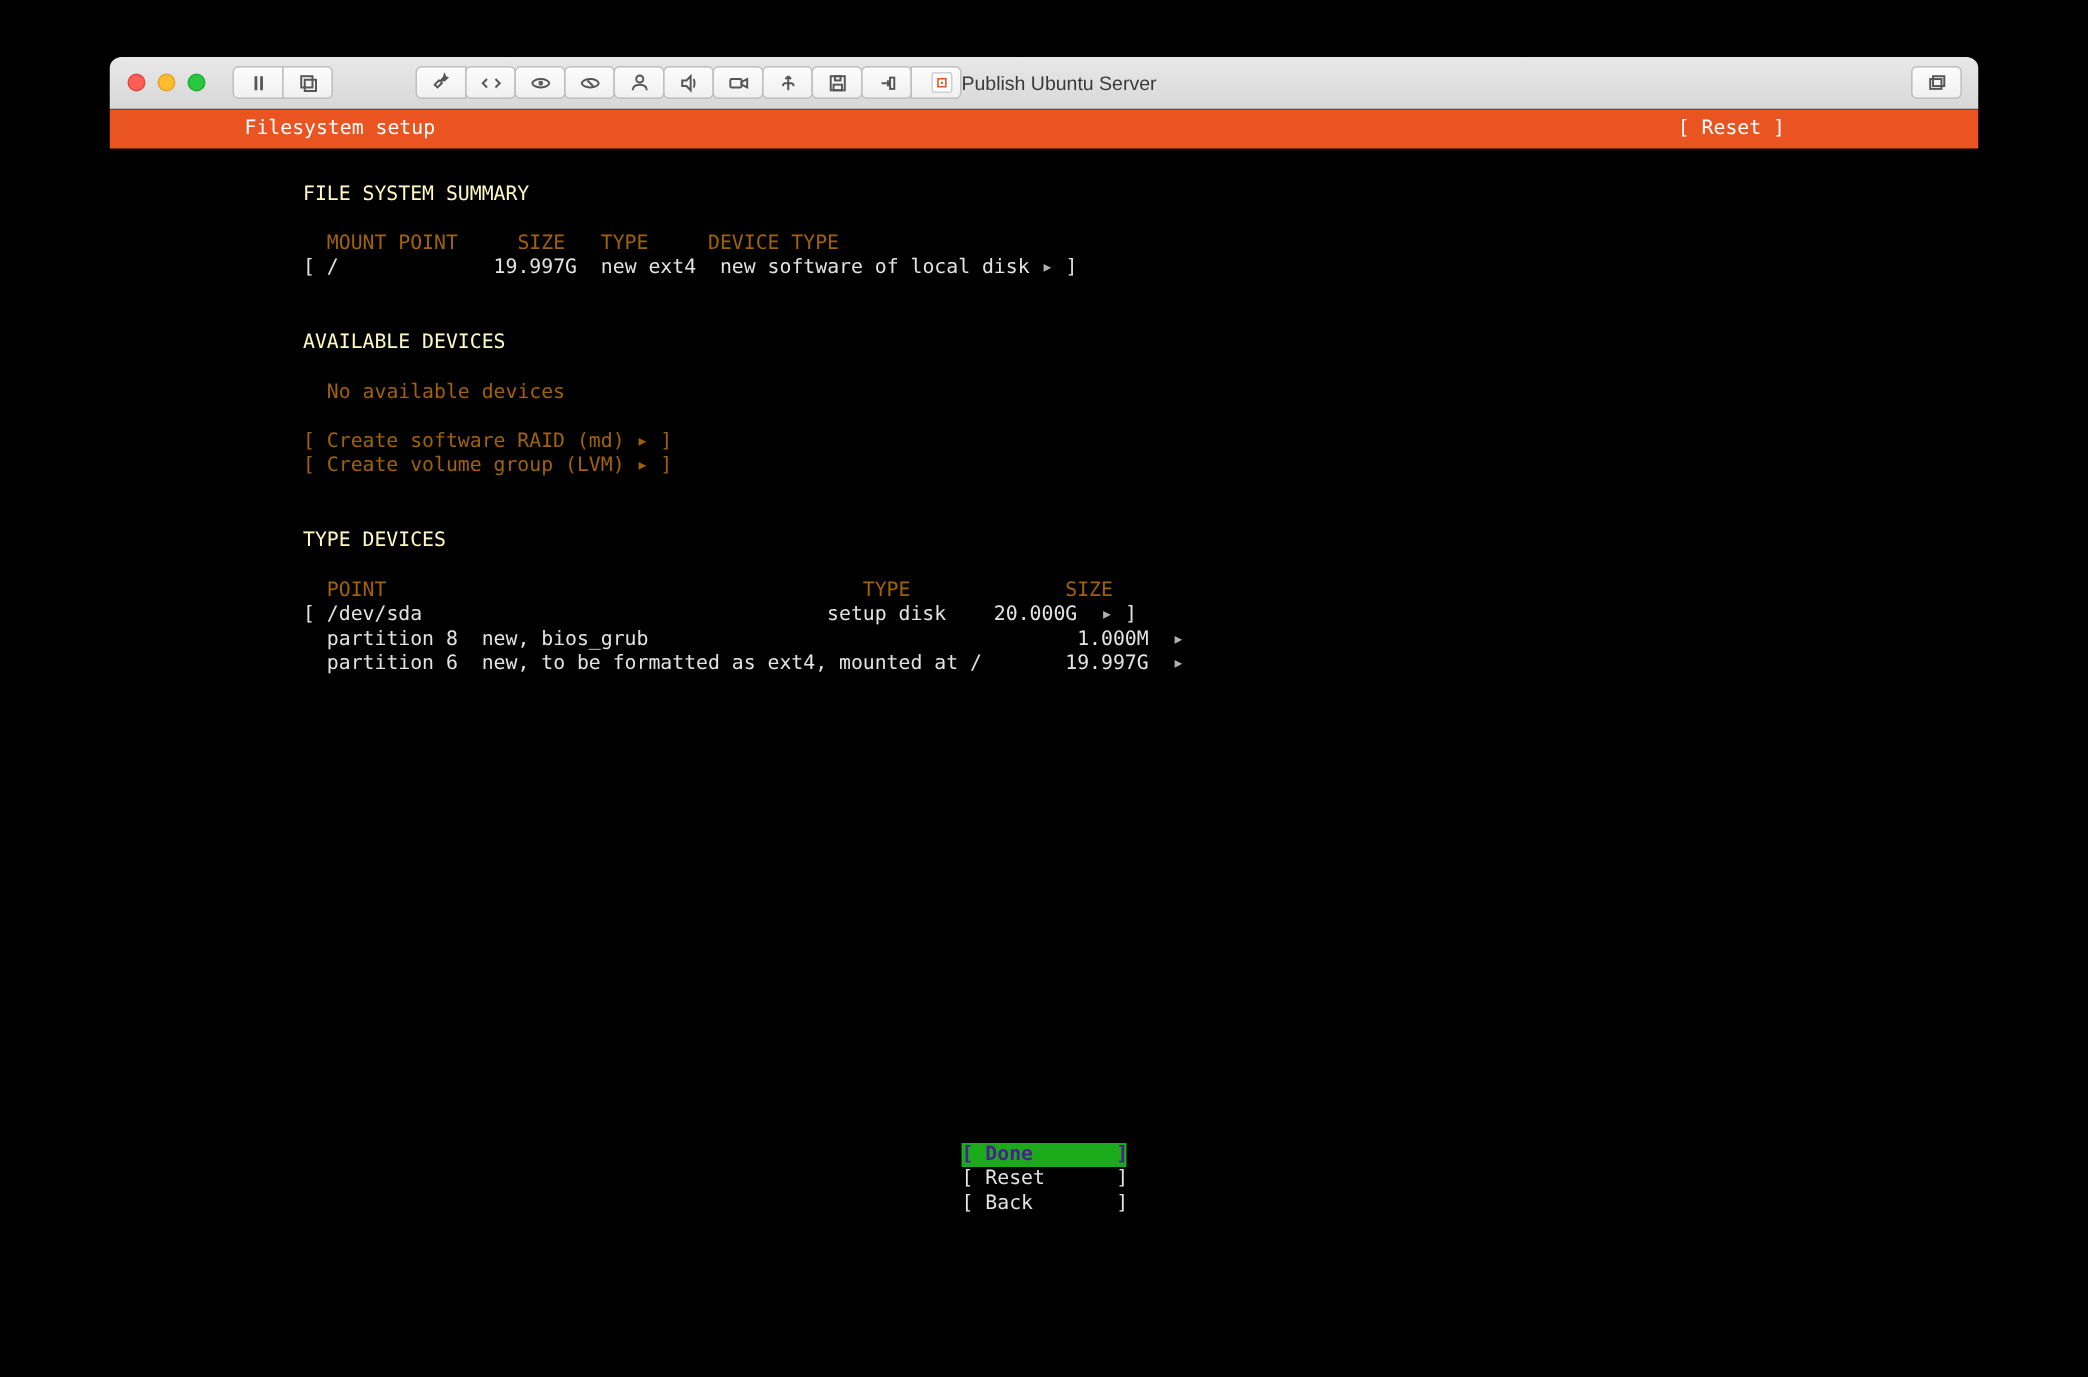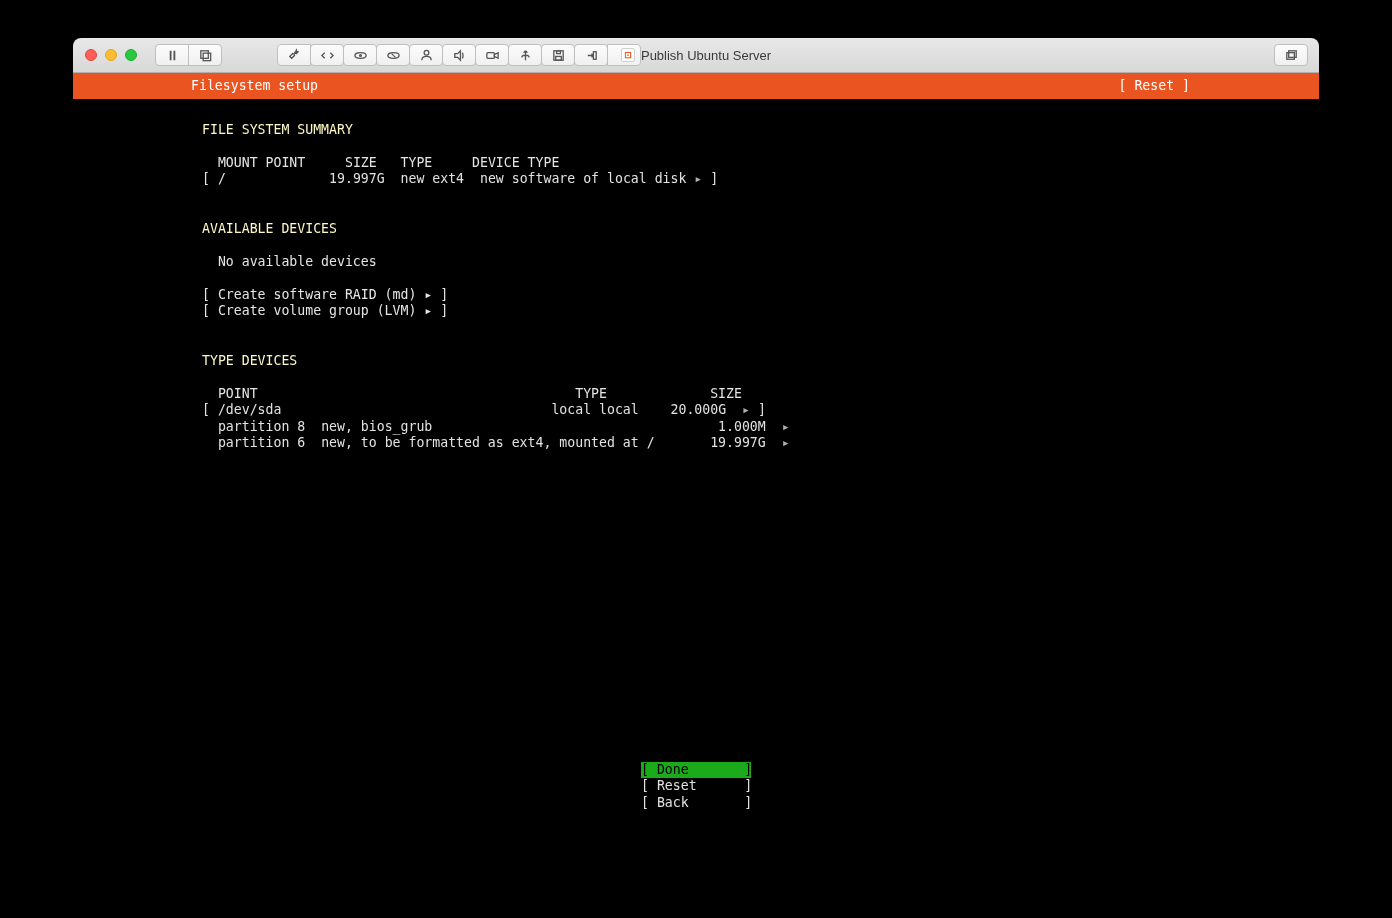--- a/index.html
+++ b/index.html
@@ -67,43 +67,43 @@
       letter-spacing: 0;
       height: 750px;
       position: relative;
     }
     .orange-bar {
       background: #e95420;
       color: #fff;
       height: 26px;
       display: flex;
       align-items: center;
-      padding-left: 118px;
+      padding-left: 90px;
       padding-right: 129px;
     }
     .orange-bar .help { margin-left: auto; color: #fff; }
     .content { padding-left: 129px; padding-top: 6px; color: #e2e2e2; white-space: pre; }
-    .dim { color: #e5e5e5; }
+    .dim { color: #a16207; }
     .arrow { color: #b0b0b0; }
     .section-head { color: #fef9c3; font-weight: normal; }
     .bottom-buttons {
       position: absolute;
       bottom: 12px;
       left: 0; right: 0;
       display: flex;
       flex-direction: column;
       align-items: center;
       gap: 0;
       color: #e2e2e2;
     }
     .btn-row { white-space: pre; width: 110px; text-align: left; }
     .btn-row.focused {
       background: #1aaa1a;
-      color: #000000;
-      font-weight: normal;
+      color: #4c1d95;
+      font-weight: bold;
     }
   </style>
 </head>
 <body>
 
 <div class="window">
   <div class="titlebar">
     <div class="traffic">
       <div class="dot red"></div>
       <div class="dot yellow"></div>
@@ -222,21 +222,21 @@
 
   <span class="dim">No available devices</span>
 
 <span class="dim">[ Create software RAID (md) ▸ ]</span>
 <span class="dim">[ Create volume group (LVM) ▸ ]</span>
 
 
 <span class="section-head">TYPE DEVICES</span>
 
   <span class="dim">POINT</span>                                        <span class="dim">TYPE</span>             <span class="dim">SIZE</span>
-<span><span>[</span> <span>/dev/sda</span>                                  <span>local local</span>    <span>20.000G</span>  <span class="arrow">▸</span> <span>]</span></span>
+<span><span>[</span> <span>/dev/sda</span>                                  <span>setup disk</span>    <span>20.000G</span>  <span class="arrow">▸</span> <span>]</span></span>
 <span>  <span>partition 8</span>  <span>new, bios_grub</span>                                    <span>1.000M</span>  <span class="arrow">▸</span></span>
 <span>  <span>partition 6</span>  <span>new, to be formatted as ext4, mounted at /</span>       <span>19.997G</span>  <span class="arrow">▸</span></span>
 </div>
 
     <div class="bottom-buttons">
       <div class="btn-row focused">[ Done       ]</div>
       <div class="btn-row">[ Reset      ]</div>
       <div class="btn-row">[ Back       ]</div>
     </div>
   </div>

